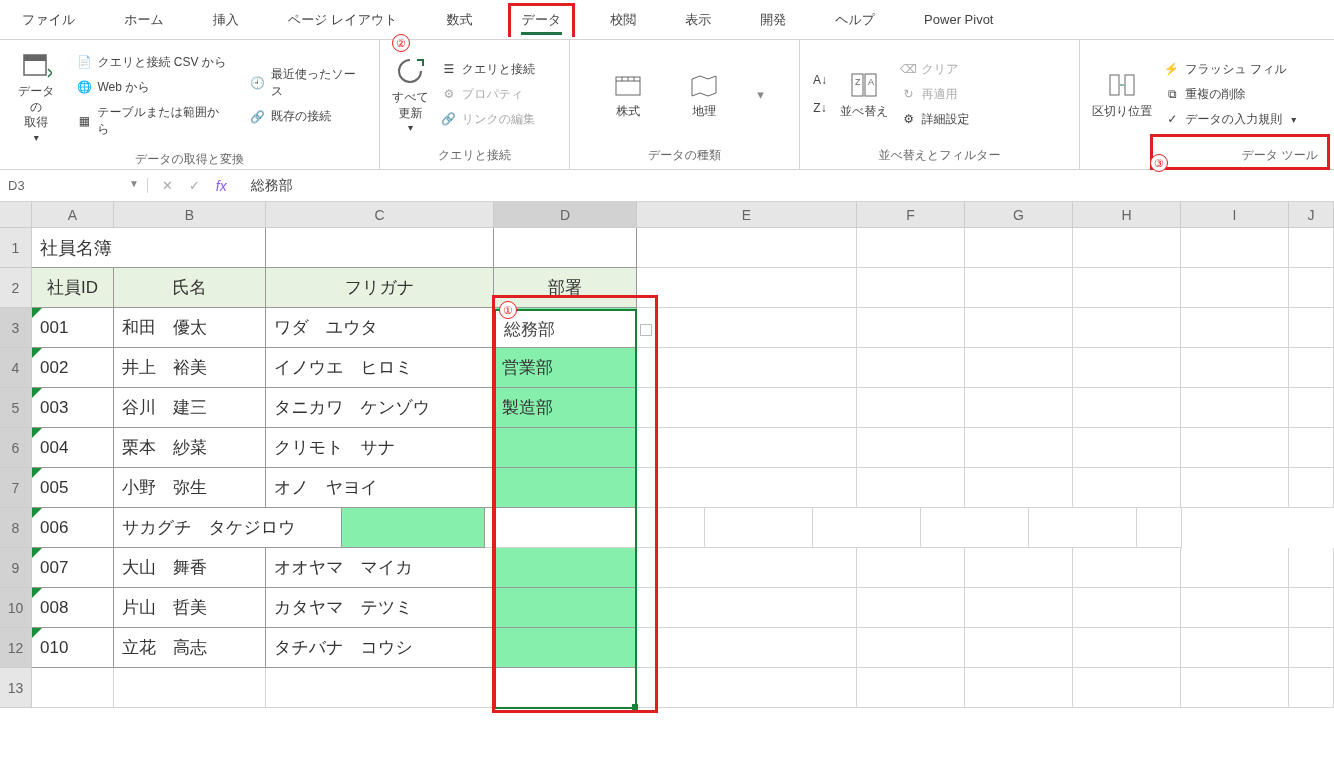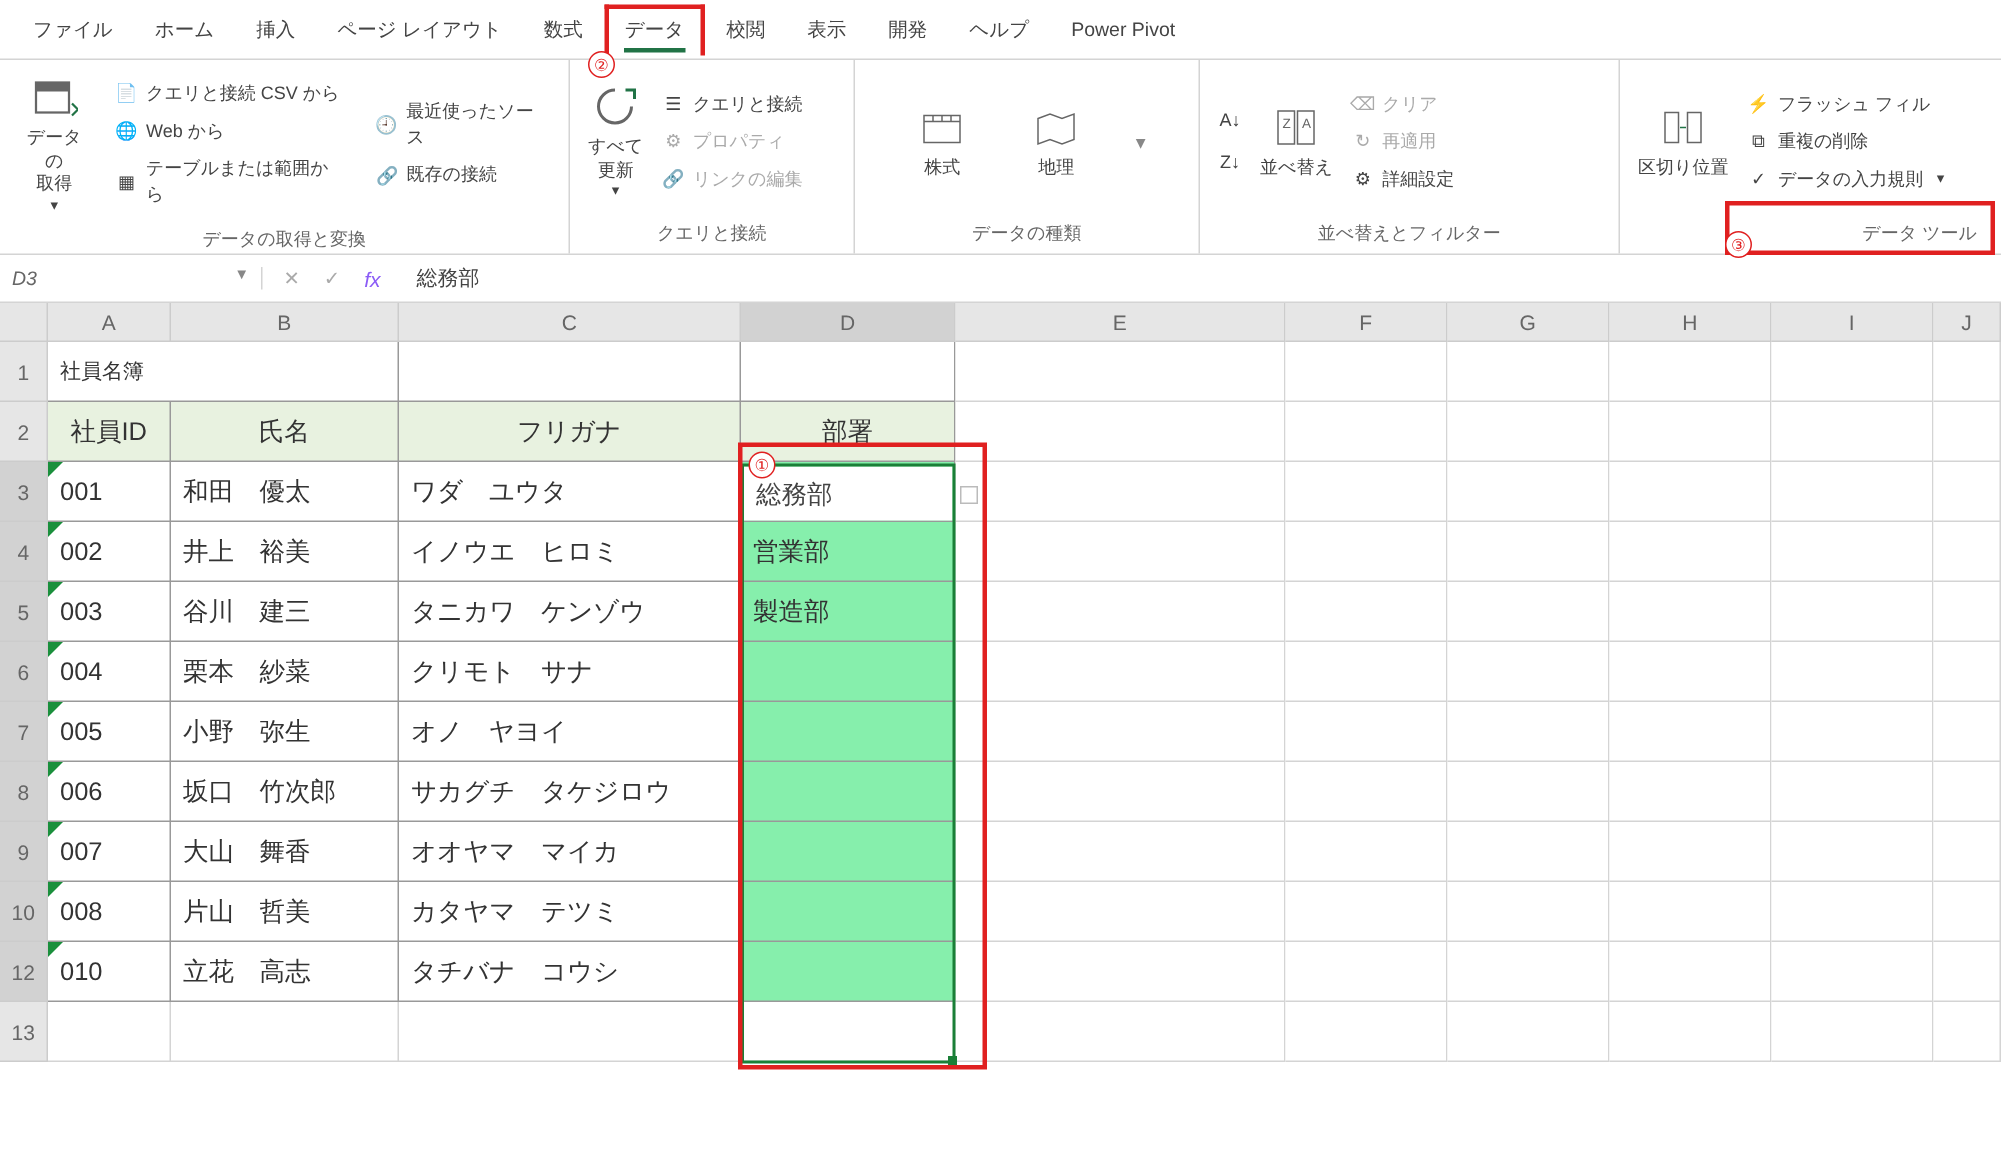--- a/index.html
+++ b/index.html
@@ -1,19 +1,19 @@
 <!DOCTYPE html>
 <html><head>
 <meta charset="utf-8">
 <style>
 * { box-sizing: border-box; margin: 0; padding: 0; }
 body { font-family: "Yu Gothic UI", "Meiryo", sans-serif; font-size: 13px; background: #fff; color: #444; width: 1334px; height: 767px; overflow: hidden; }
 
 
-.tab-bar { display: flex; align-items: center; height: 40px; padding: 0 8px; border-bottom: 1px solid #d4d4d4; background: #fff; }
+.tab-bar { display: flex; align-items: center; height: 40px; padding: 0 8px; border-bottom: 1px solid #d4d4d4; background: #fff; gap: 21px; }
 .tab { padding: 8px 14px; color: #444; cursor: pointer; position: relative; }
 .tab.active { border: 3px solid #e02020; border-bottom: none; padding: 5px 11px 8px; }
 .tab.active::after { content: ""; position: absolute; bottom: 2px; left: 10px; right: 10px; height: 3px; background: #217346; }
 .annot-circle { position: absolute; width: 18px; height: 18px; border: 1.5px solid #e02020; border-radius: 50%; color: #e02020; font-size: 11px; display: flex; align-items: center; justify-content: center; background: #fff; z-index: 5; }
 .ann-2 { left: 392px; top: 34px; }
 
 
 .ribbon { display: flex; height: 130px; border-bottom: 1px solid #d4d4d4; background: #fff; position: relative; }
 .group { display: flex; flex-direction: column; border-right: 1px solid #d4d4d4; padding: 4px 6px 0; }
 .group-content { flex: 1; display: flex; }
@@ -24,21 +24,21 @@
 .small-btn { display: flex; align-items: center; padding: 3px 6px; cursor: pointer; font-size: 12px; color: #444; gap: 5px; }
 .small-btn.disabled { color: #aaa; }
 .mini-icon { width: 16px; height: 16px; display: inline-flex; align-items: center; justify-content: center; }
 
 
 .annot-box-3 { position: absolute; border: 3px solid #e02020; left: 1150px; top: 94px; width: 180px; height: 36px; z-index: 4; }
 .ann-3 { left: 1150px; top: 114px; }
 
 
 .formula-bar { display: flex; align-items: center; height: 32px; border-bottom: 1px solid #d4d4d4; background: #fff; }
-.name-box { width: 175px; border-right: 1px solid #d4d4d4; padding: 0 8px; display: flex; align-items: flex-start; justify-content: space-between; color: #666; font-style: italic; }
+.name-box { width: 148px; border-right: 1px solid #d4d4d4; padding: 0 8px; display: flex; align-items: flex-start; justify-content: space-between; color: #666; }
 .fn-icons { display: flex; align-items: center; gap: 16px; padding: 0 14px; color: #aaa; }
 .fx-label { font-style: italic; color: #8b5cf6; font-size: 14px; }
 .formula-input { flex: 1; padding: 0 10px; color: #444; font-size: 14px; }
 
 
 .sheet { display: flex; flex-direction: column; position: relative; }
 .col-headers { display: flex; height: 26px; }
 .corner { width: 32px; background: #e6e6e6; border-right: 1px solid #ccc; border-bottom: 1px solid #ccc; }
 .col-h { background: #e6e6e6; border-right: 1px solid #ccc; border-bottom: 1px solid #ccc; display: flex; align-items: center; justify-content: center; color: #666; font-size: 14px; }
 .col-h.sel { background: #d2d2d2; }
@@ -280,21 +280,21 @@
     <div class="col-h wE">E</div>
     <div class="col-h wF">F</div>
     <div class="col-h wG">G</div>
     <div class="col-h wH">H</div>
     <div class="col-h wI">I</div>
     <div class="col-h wJ">J</div>
   </div>
 
   <div class="row">
     <div class="row-h">1</div>
-    <div class="cell wA abord" style="font-size:14px;width:82px;overflow:visible;white-space:nowrap;border-right:none">社員名簿</div>
+    <div class="cell wA abord" style="font-size:18px;width:82px;overflow:visible;white-space:nowrap;border-right:none">社員名簿</div>
     <div class="cell wB abord" style="border-left:none"></div>
     <div class="cell wC abord"></div>
     <div class="cell wD abord"></div>
     <div class="cell wE"></div>
     <div class="cell wF"></div>
     <div class="cell wG"></div>
     <div class="cell wH"></div>
     <div class="cell wI"></div>
     <div class="cell wJ"></div>
   </div>
@@ -375,21 +375,20 @@
         <div class="cell wE"></div>
         <div class="cell wF"></div>
         <div class="cell wG"></div>
         <div class="cell wH"></div>
         <div class="cell wI"></div>
         <div class="cell wJ"></div>
       </div>
       <div class="row">
         <div class="row-h sel">8</div>
         <div class="cell wA abord green-tri">006</div>
-        <div class="cell wB abord">坂口　竹次郎</div>
         <div class="cell wC abord">サカグチ　タケジロウ</div>
         <div class="cell wD abord selected-range"></div>
         <div class="cell wE"></div>
         <div class="cell wF"></div>
         <div class="cell wG"></div>
         <div class="cell wH"></div>
         <div class="cell wI"></div>
         <div class="cell wJ"></div>
       </div>
       <div class="row">

